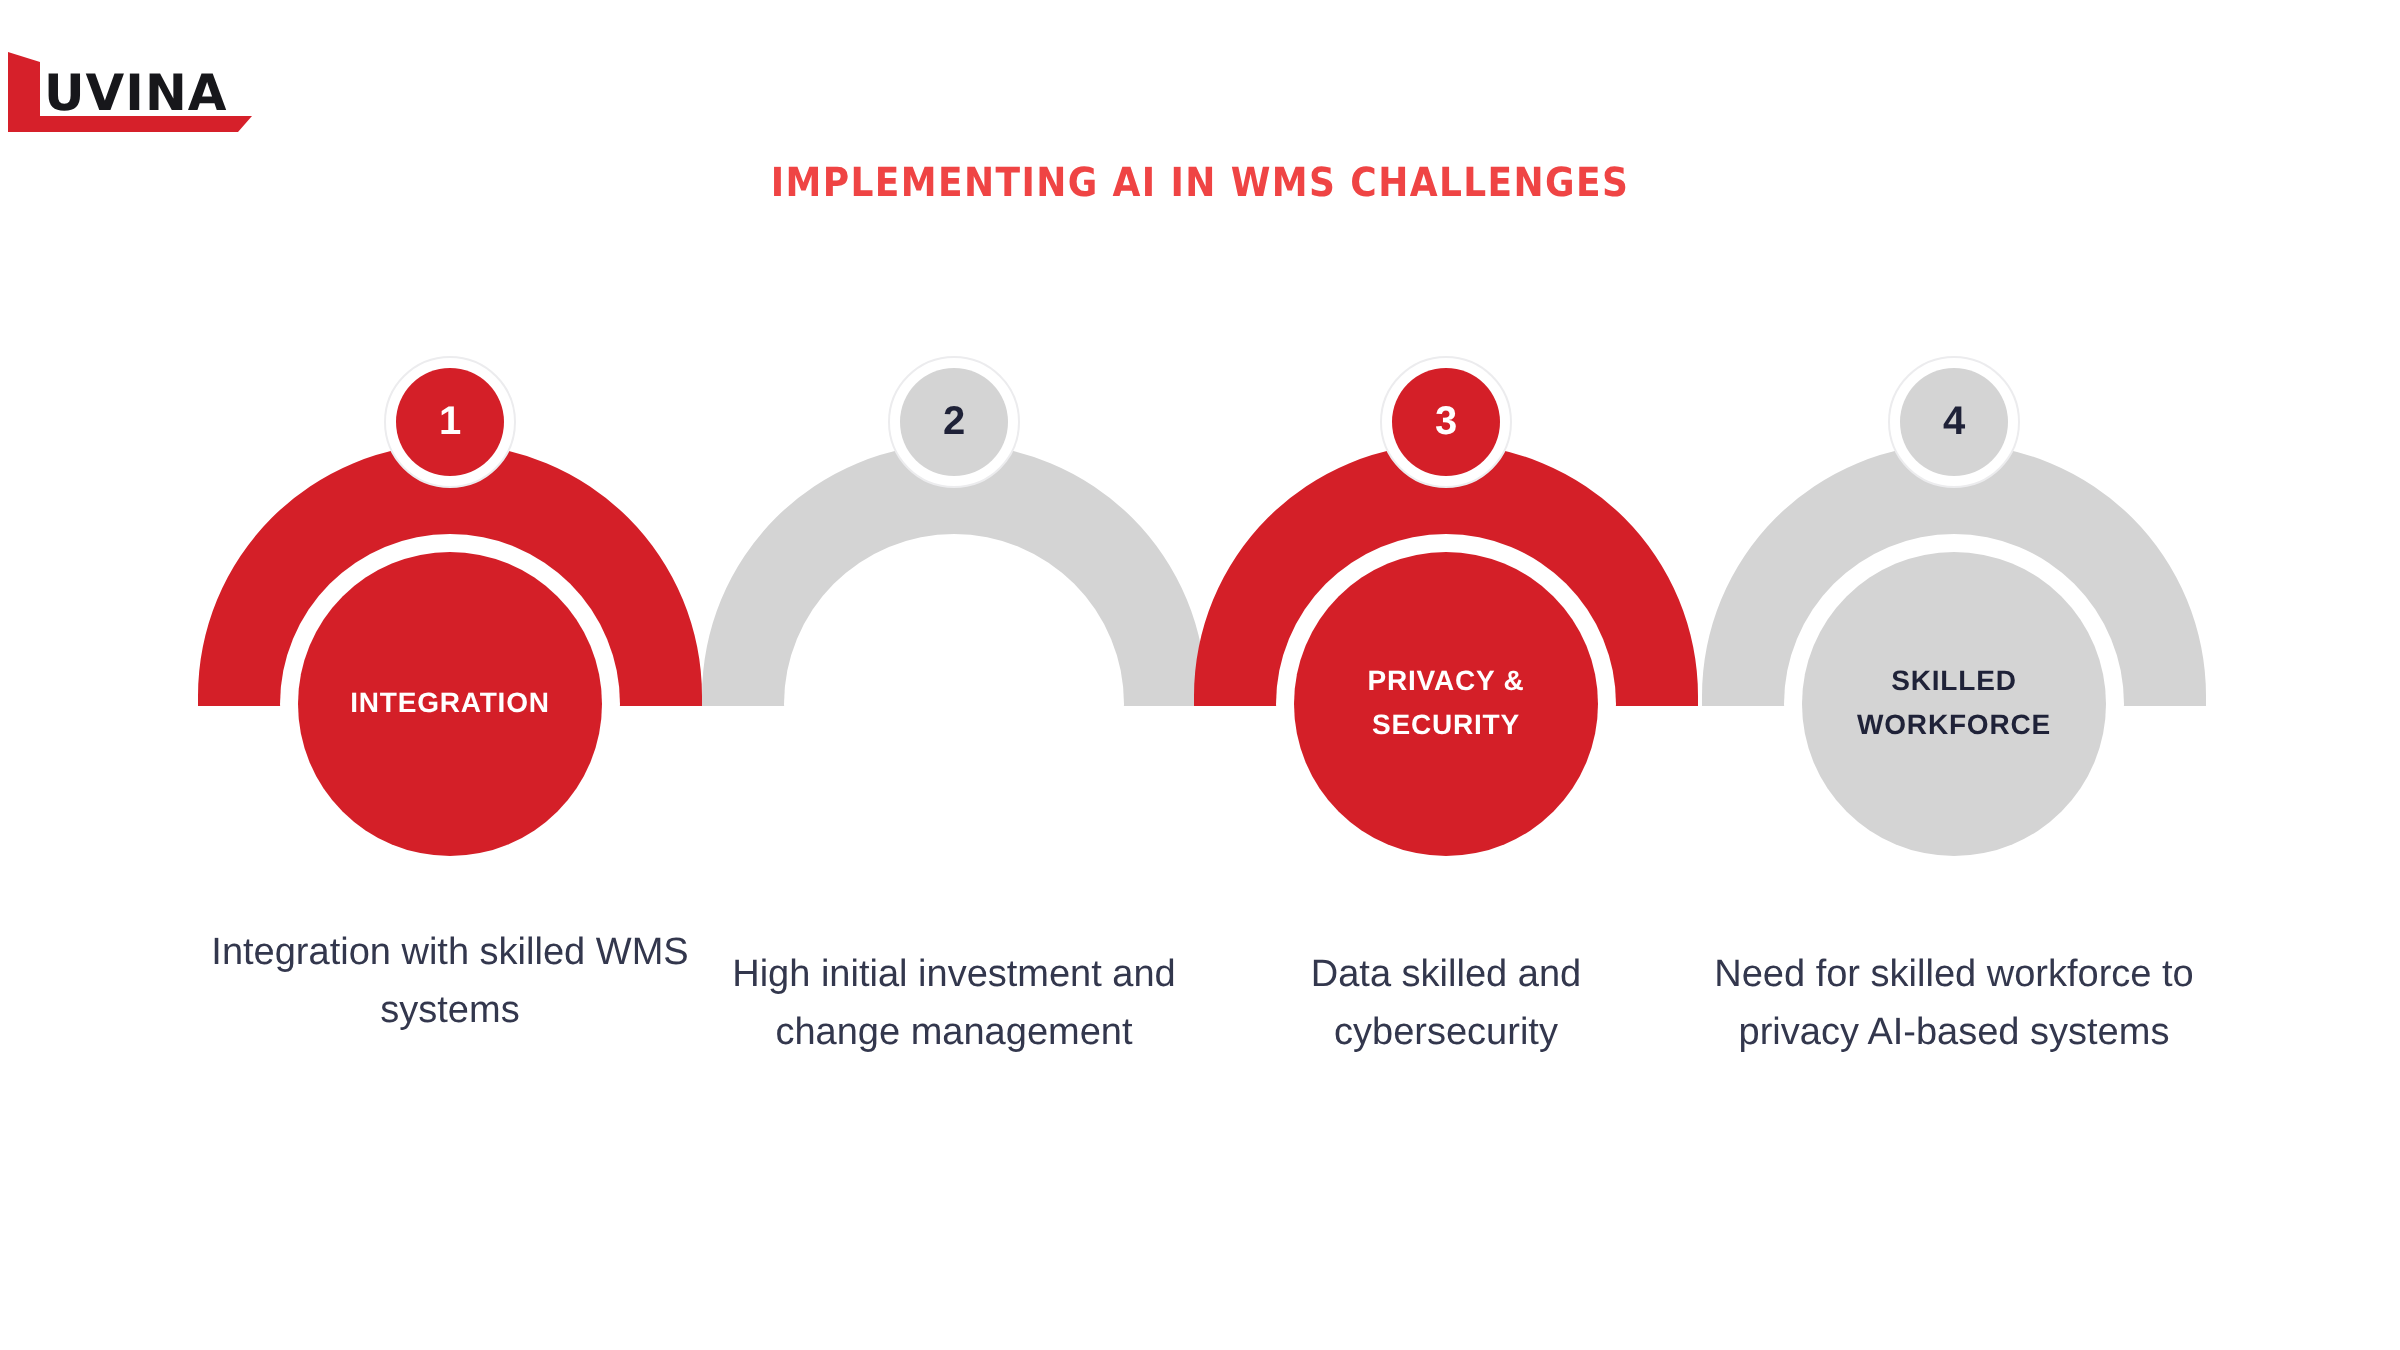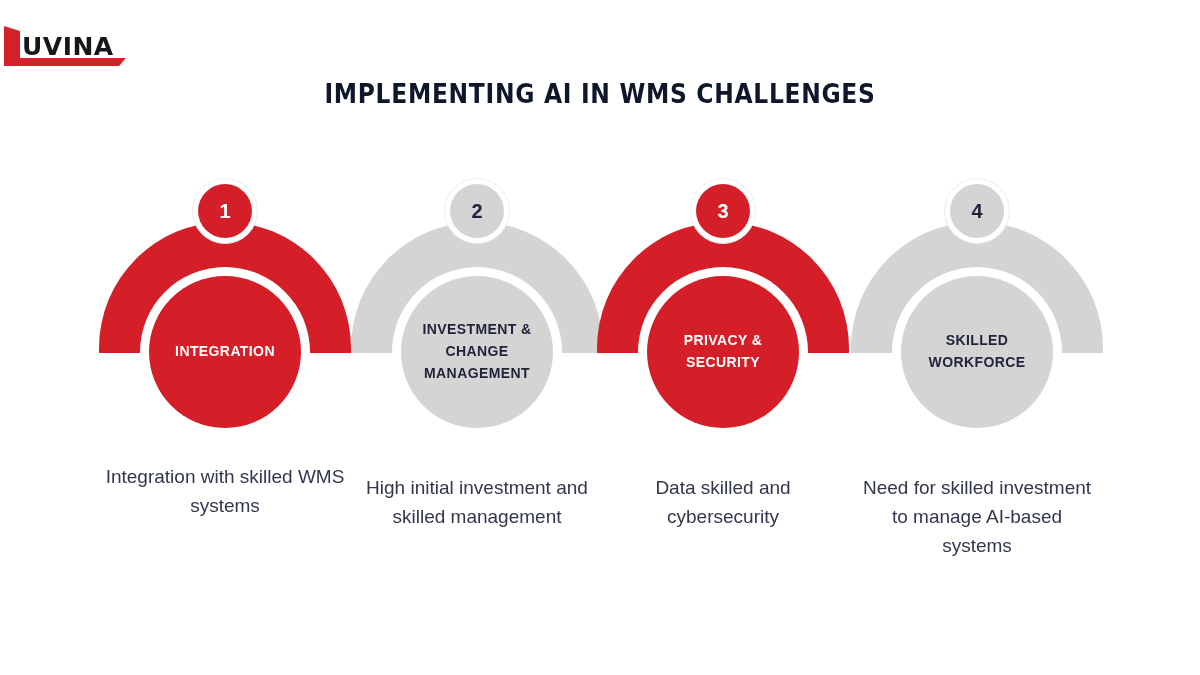--- a/index.html
+++ b/index.html
@@ -30,24 +30,24 @@
   .logo svg { display: block; }
 
   
   .title {
     position: absolute;
     left: 0;
     top: 79px;
     width: 1200px;
     text-align: center;
     font-family: "DejaVu Sans Condensed", "Liberation Sans Narrow", "Liberation Sans", sans-serif;
-    font-size: 26px;
+    font-size: 20px;
     font-weight: 700;
     letter-spacing: 0.7px;
-    color: #0f172a;
+    color: #ef4444;
     text-transform: uppercase;
     white-space: nowrap;
   }
 
   
   .steps {
     position: absolute;
     left: 0;
     top: 0;
     width: 1200px;
@@ -192,30 +192,27 @@
     </div>
 
     <div class="step" style="left:351px;">
       <div class="graphic">
         <div class="arch">
           <svg width="252" height="131" viewBox="0 0 252 131" xmlns="http://www.w3.org/2000/svg">
             <path d="M0,131 L0,126 A126,126 0 0,1 252,126 L252,131 L205,131 A79,79 0 0,0 47,131 Z" fill="#d4d4d4"></path>
           </svg>
         </div>
         <div class="disc-ring"></div>
-        <div class="disc grey">
-          <span class="disc-label t-dark">INVESTMENT &amp; CHANGE MANAGEMENT</span>
-        </div>
         <div class="badge-outer">
           <div class="badge grey">
             <span class="t-dark">2</span>
           </div>
         </div>
       </div>
-      <div class="caption" style="top:474px;">High initial investment and skilled management</div>
+      <div class="caption" style="top:474px;">High initial investment and change management</div>
     </div>
 
     <div class="step" style="left:597px;">
       <div class="graphic">
         <div class="arch">
           <svg width="252" height="131" viewBox="0 0 252 131" xmlns="http://www.w3.org/2000/svg">
             <path d="M0,131 L0,126 A126,126 0 0,1 252,126 L252,131 L205,131 A79,79 0 0,0 47,131 Z" fill="#d41f28"></path>
           </svg>
         </div>
         <div class="disc-ring"></div>
@@ -241,17 +238,17 @@
         <div class="disc-ring"></div>
         <div class="disc grey">
           <span class="disc-label t-dark">SKILLED WORKFORCE</span>
         </div>
         <div class="badge-outer">
           <div class="badge grey">
             <span class="t-dark">4</span>
           </div>
         </div>
       </div>
-      <div class="caption" style="top:474px;">Need for skilled investment to manage AI-based systems</div>
+      <div class="caption" style="top:474px;">Need for skilled workforce to privacy AI-based systems</div>
     </div>
 
   </div>
 </div>
 
 </body></html>

